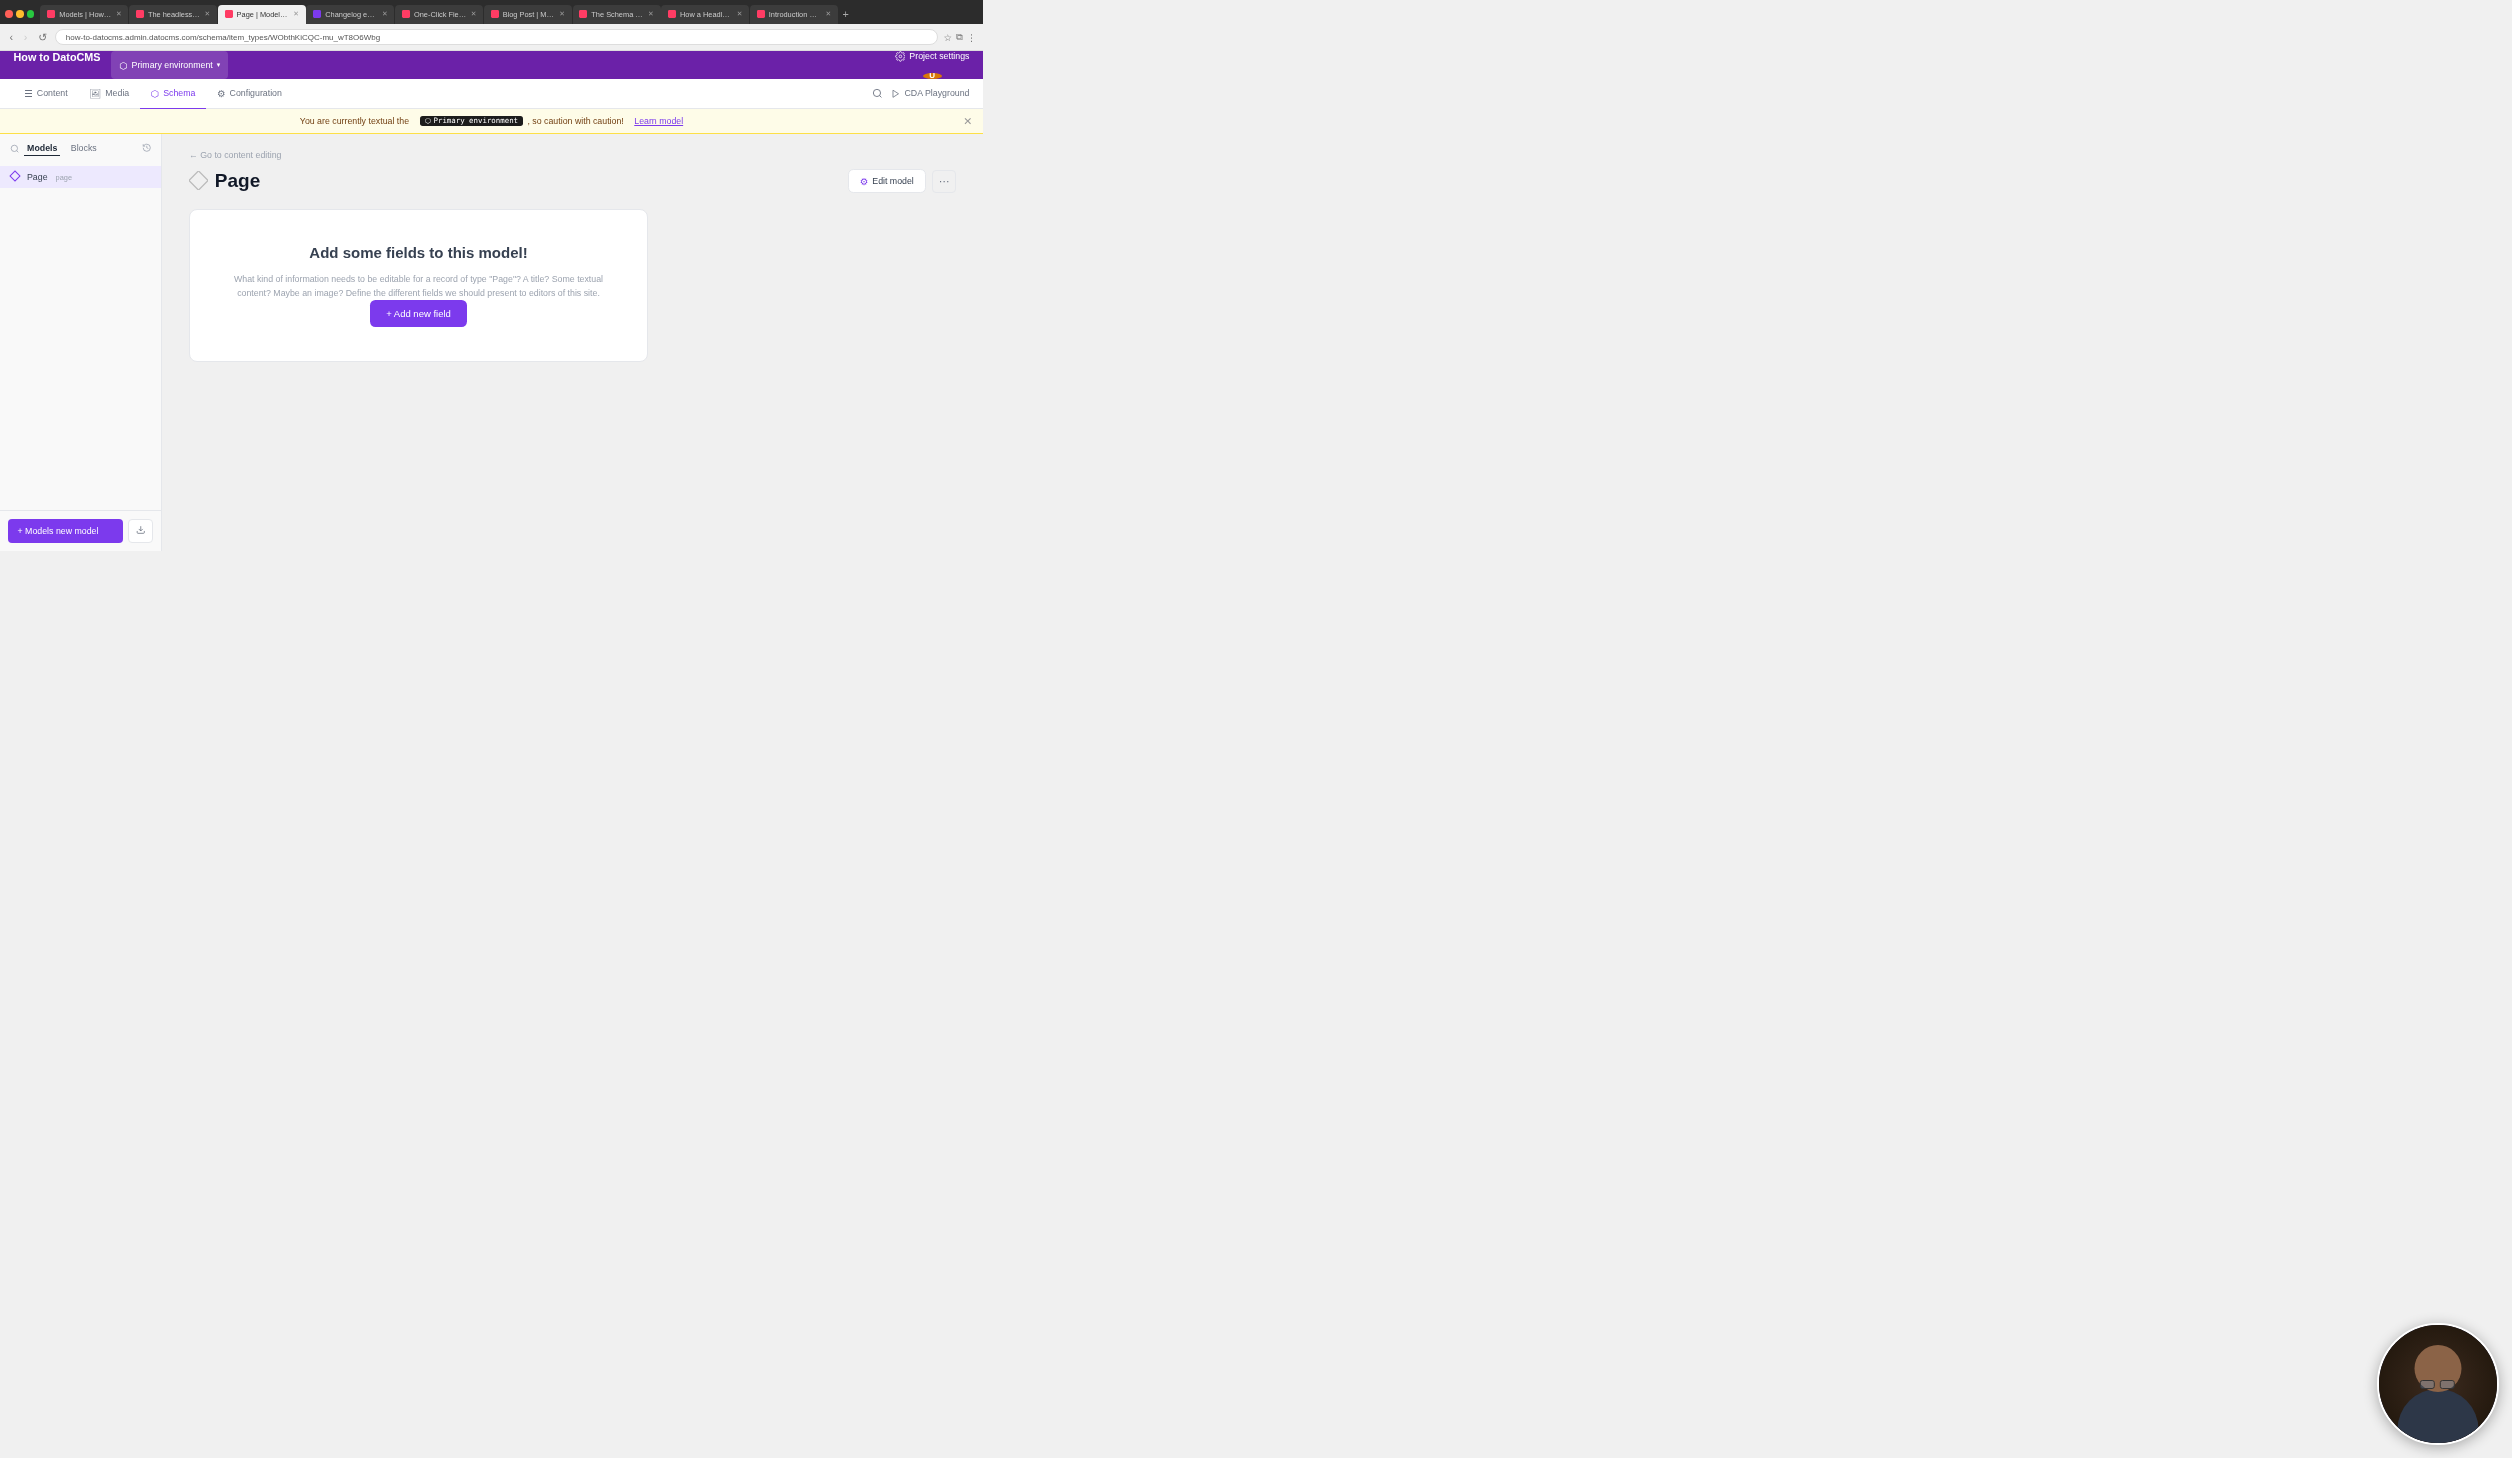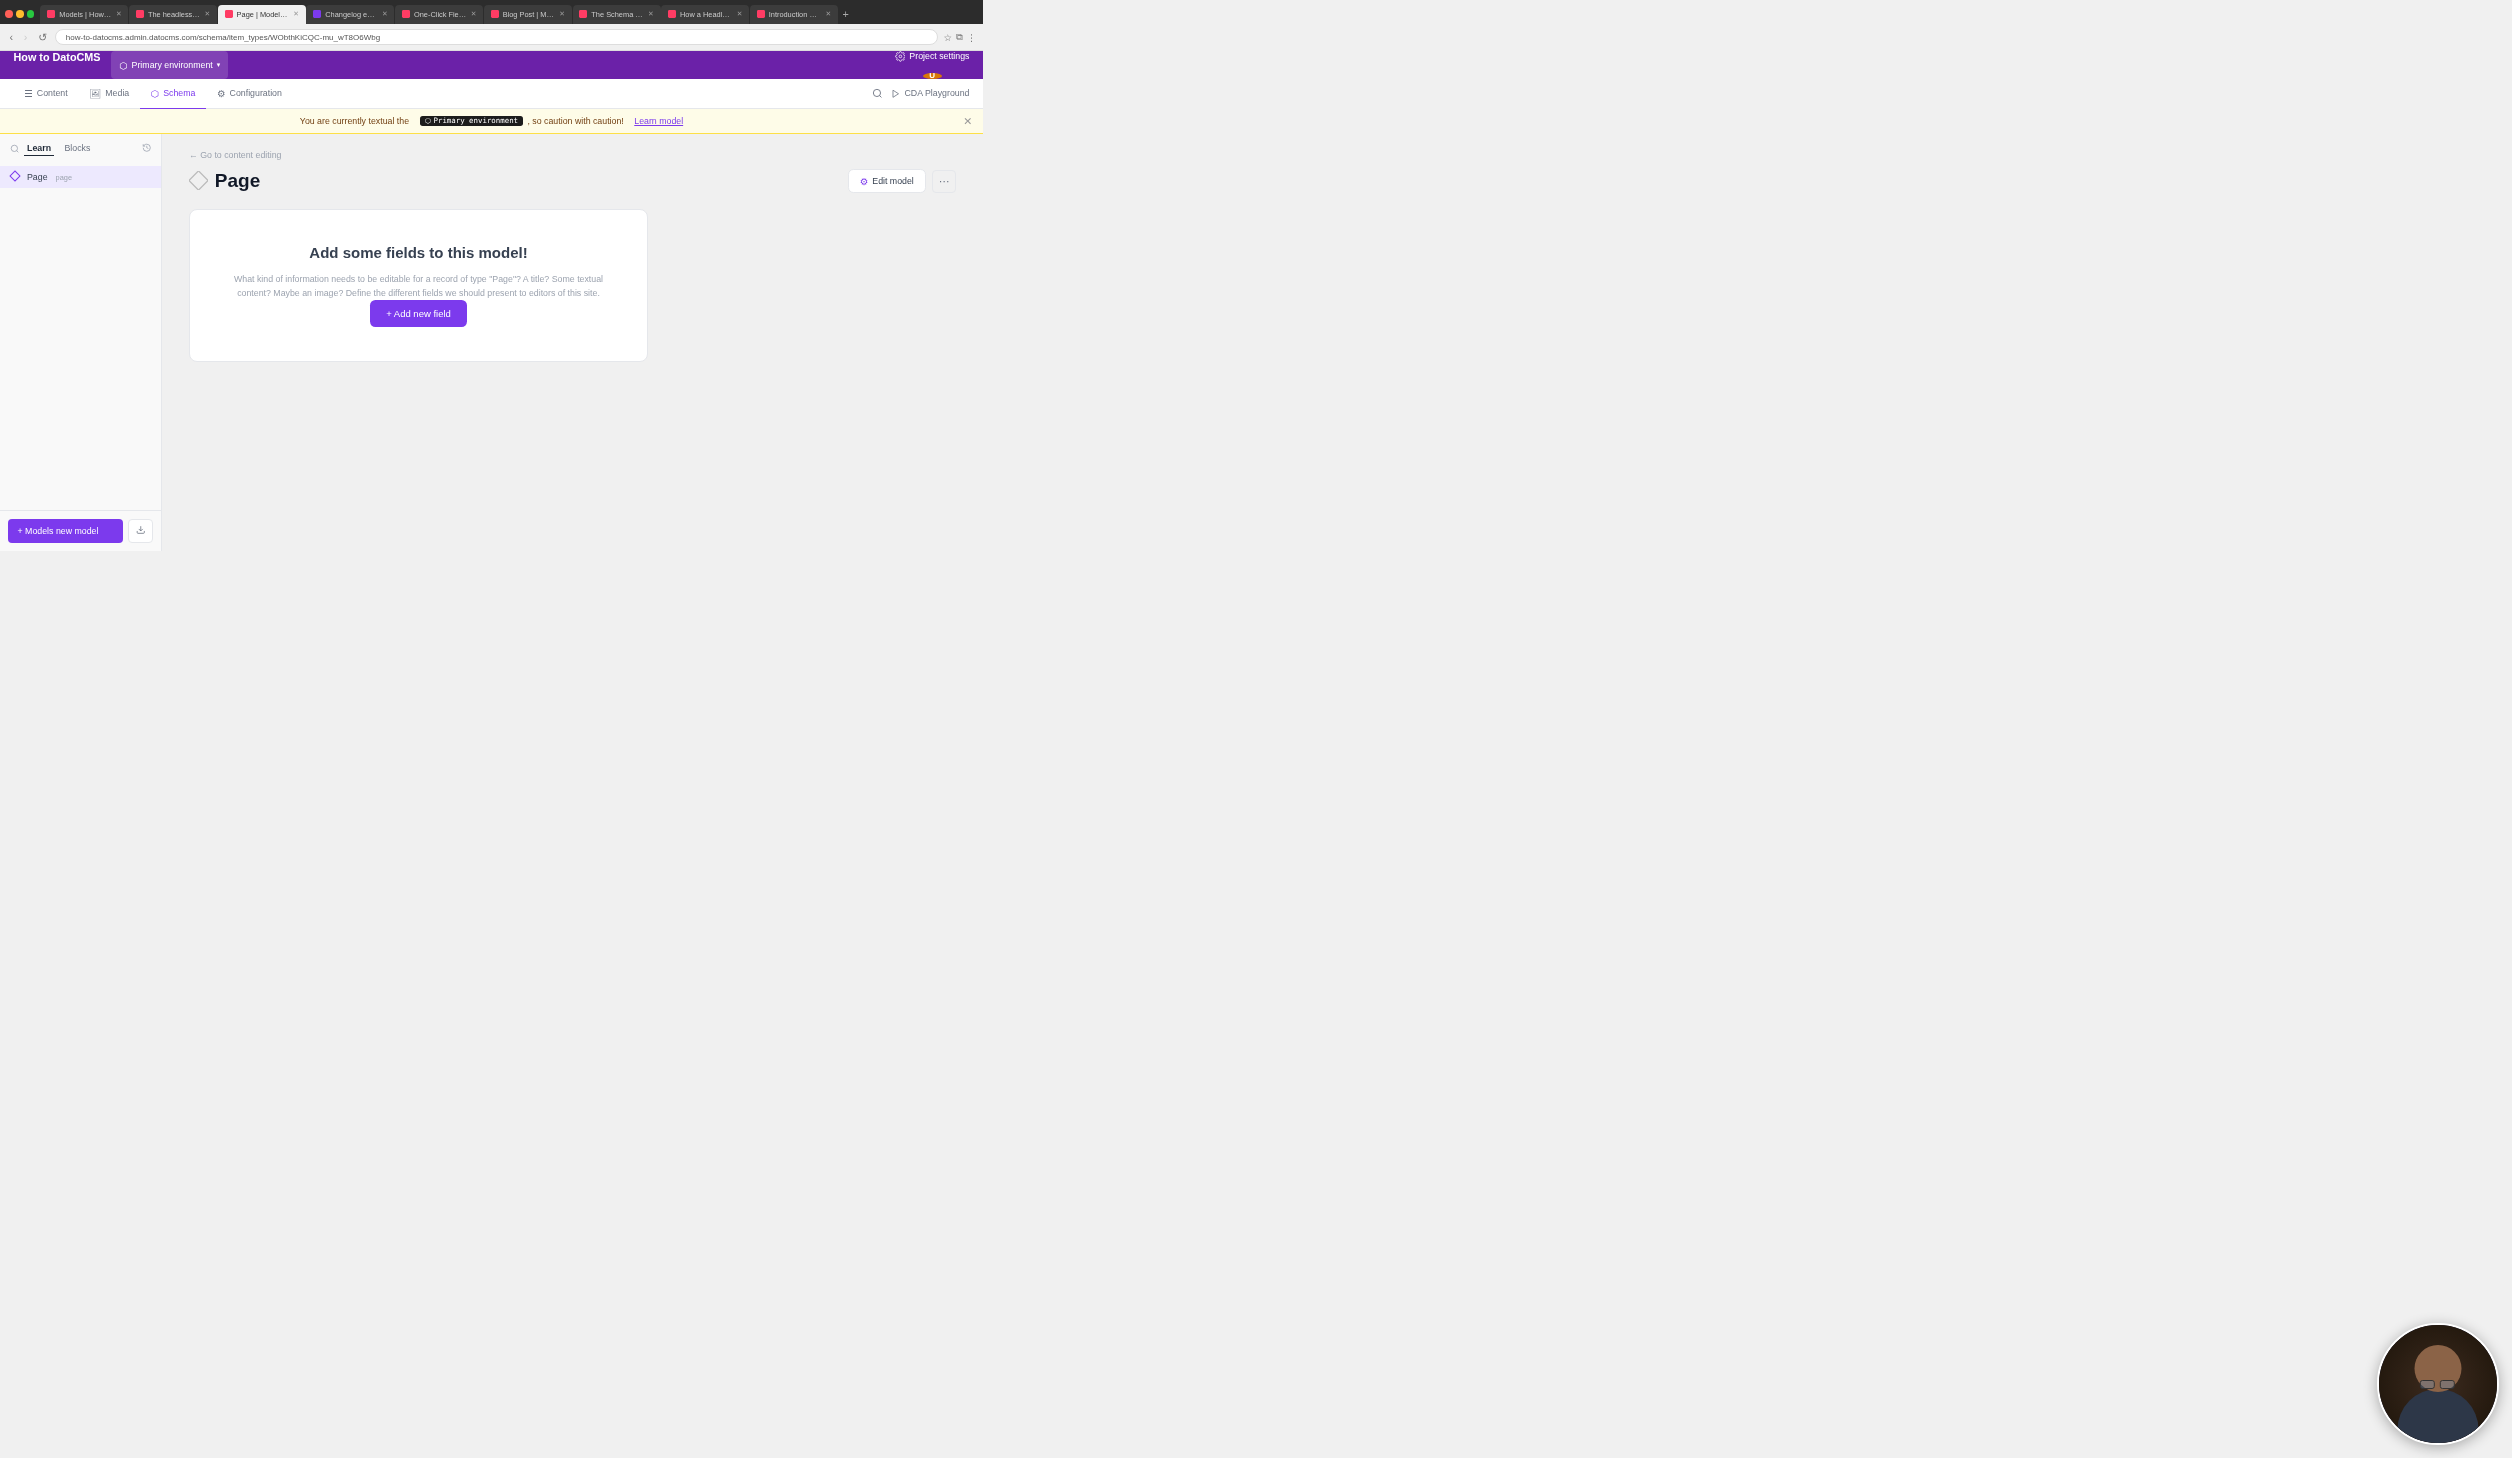--- a/index.html
+++ b/index.html
@@ -246,21 +246,21 @@
 
   <div class="main-content">
 
     <div class="sidebar">
       <div class="sidebar-header">
         <svg width="9.5" height="9.5" viewBox="0 0 24 24" fill="none" stroke="#9ca3af" stroke-width="2">
           <circle cx="11" cy="11" r="8"></circle>
             <path d="m21 21-4.35-4.35"></path>
         </svg>
         <div class="sidebar-tabs">
-          <span class="sidebar-tab active">Learn</span>
+          <span class="sidebar-tab active">Models</span>
           <span style="margin: 0 4px; color: #e5e7eb; font-size:8.8px;"></span>
           <span class="sidebar-tab">Blocks</span>
         </div>
         <button class="sidebar-history-btn">
           <svg width="9.5" height="9.5" viewBox="0 0 24 24" fill="none" stroke="currentColor" stroke-width="2">
             <path d="M3 12a9 9 0 1 0 9-9 9.75 9.75 0 0 0-6.74 2.74L3 8"></path>
             <path d="M3 3v5h5"></path>
               <path d="M12 7v5l4 2"></path>
           </svg>
         </button>

